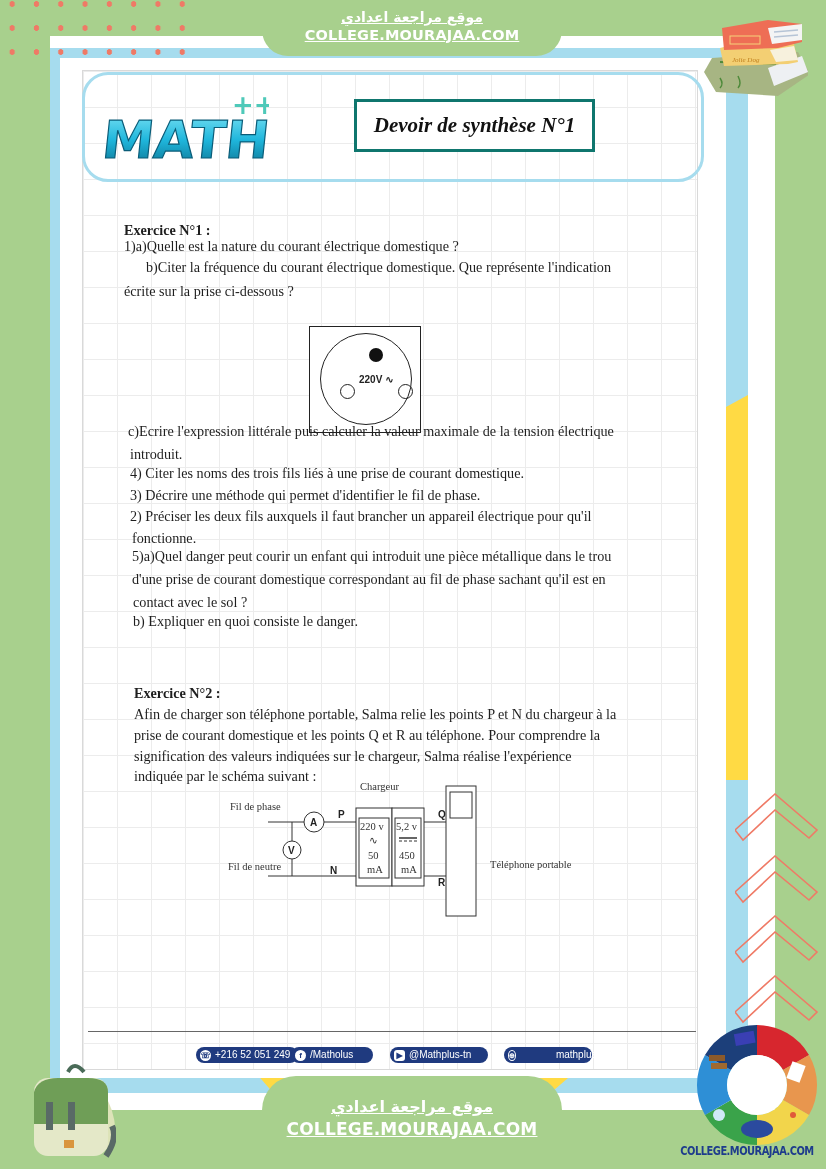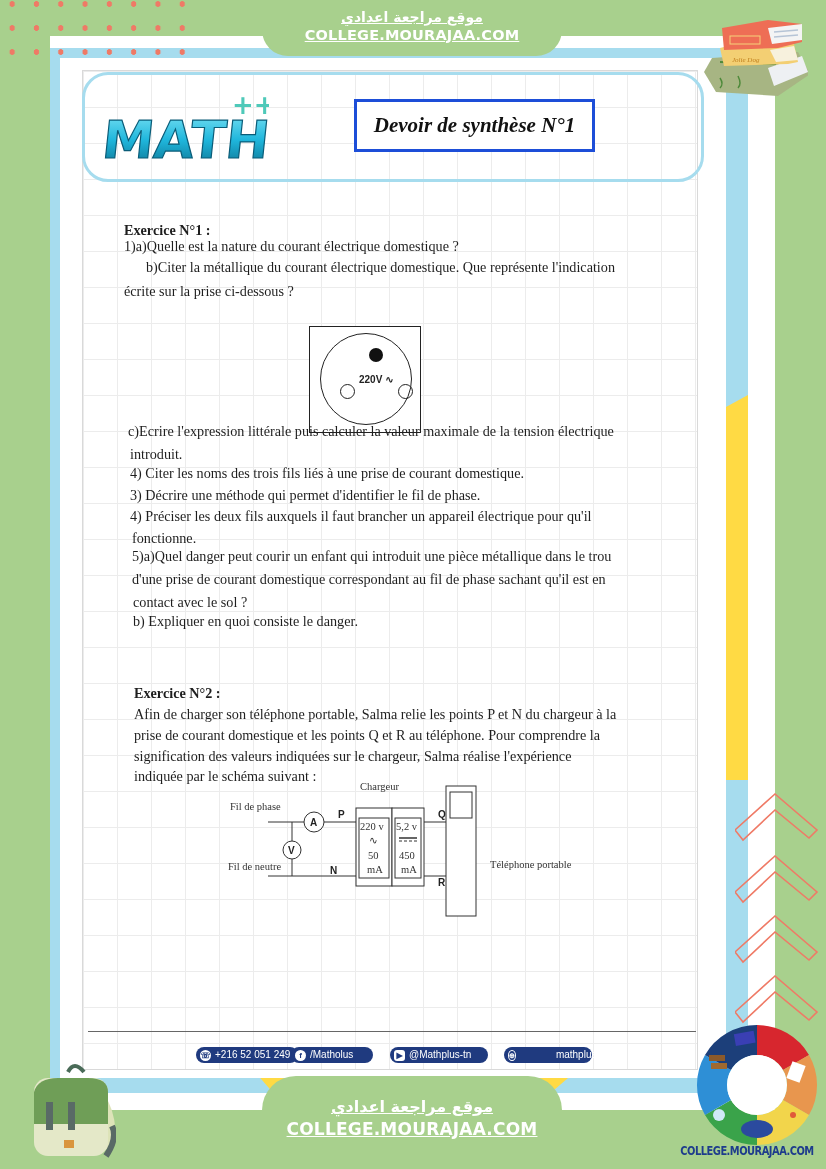--- a/index.html
+++ b/index.html
@@ -43,21 +43,21 @@
   .tab-bottom .ar { font-size: 16px; line-height: 22px; }
   .tab-bottom .en { font-size: 17px; line-height: 22px; }
 
   
   .books { left: 698px; top: 10px; width: 110px; height: 88px; }
 
   
   .header-box { left: 82px; top: 72px; width: 622px; height: 110px;
                 border: 3px solid #a6dcee; border-radius: 26px; background: transparent; }
   .logo { left: 104px; top: 88px; width: 165px; height: 80px; }
-  .title-box { left: 354px; top: 99px; width: 241px; height: 53px; border: 3px solid #1d4ed8;
+  .title-box { left: 354px; top: 99px; width: 241px; height: 53px; border: 3px solid #0f766e;
                background: #fff; display: flex; align-items: center; justify-content: center;
                font-family: "Liberation Serif", serif; font-style: italic; font-weight: bold;
                font-size: 21px; color: #111; }
 
   
   .doc { font-family: "Liberation Serif", serif; color: #1e1e1e; font-size: 14.2px; line-height: 20.5px; }
   .doc .h { font-weight: bold; }
   .line { position: absolute; white-space: nowrap; }
 
   
@@ -143,37 +143,37 @@
     </linearGradient>
   </defs>
   <text x="4" y="70" font-family="DejaVu Sans, sans-serif" font-weight="bold" font-size="52" fill="url(#mg)" stroke="#0a5c78" stroke-width="1.2" transform="skewX(-6)">MATH</text>
   <text x="128" y="26" font-family="DejaVu Sans, sans-serif" font-weight="bold" font-size="26" fill="#4fc9b9">++</text>
 </svg>
 <div class="abs title-box">Devoir de synthèse  N°1</div>
 
 <div class="doc">
   <div class="line h" style="left:124px;top:220px;">Exercice N°1 :</div>
   <div class="line" style="left:124px;top:236px;">1)a)Quelle est la nature du courant électrique domestique ?</div>
-  <div class="line" style="left:146px;top:257px;">b)Citer la métallique du courant électrique domestique. Que représente l'indication</div>
+  <div class="line" style="left:146px;top:257px;">b)Citer la fréquence du courant électrique domestique. Que représente l'indication</div>
   <div class="line" style="left:124px;top:281px;">écrite sur la prise ci-dessous ?</div>
 
   <div class="abs socket">
     <div class="circle">
       <div class="pin"></div>
       <div class="hole h1"></div>
       <div class="hole h2"></div>
       <div class="label">220V ∿</div>
     </div>
   </div>
 
   <div class="line" style="left:128px;top:421px;">c)Ecrire l'expression littérale puis calculer la valeur maximale de la tension électrique</div>
   <div class="line" style="left:130px;top:444px;">introduit.</div>
   <div class="line" style="left:130px;top:463px;">4) Citer les noms des trois fils liés à une prise de courant domestique.</div>
   <div class="line" style="left:130px;top:485px;">3) Décrire une méthode qui permet d'identifier le fil de phase.</div>
-  <div class="line" style="left:130px;top:506px;">4) Préciser les deux fils auxquels il faut brancher un appareil électrique pour qu'il</div>
+  <div class="line" style="left:130px;top:506px;">2) Préciser les deux fils auxquels il faut brancher un appareil électrique pour qu'il</div>
   <div class="line" style="left:132px;top:528px;">fonctionne.</div>
   <div class="line" style="left:132px;top:546px;">5)a)Quel danger peut courir un enfant qui introduit une pièce métallique dans le trou</div>
   <div class="line" style="left:132px;top:569px;">d'une prise de courant domestique correspondant au fil de phase sachant qu'il est en</div>
   <div class="line" style="left:133px;top:592px;">contact avec le sol ?</div>
   <div class="line" style="left:133px;top:611px;">b) Expliquer en quoi consiste le danger.</div>
 
   <div class="line h" style="left:134px;top:683px;">Exercice N°2 :</div>
   <div class="line" style="left:134px;top:704px;">Afin de charger son téléphone portable, Salma relie les points P et N du chargeur à la</div>
   <div class="line" style="left:134px;top:725px;">prise de courant domestique et les points Q et R au téléphone. Pour comprendre la</div>
   <div class="line" style="left:134px;top:746px;">signification des valeurs indiquées sur le chargeur, Salma réalise l'expérience</div>

